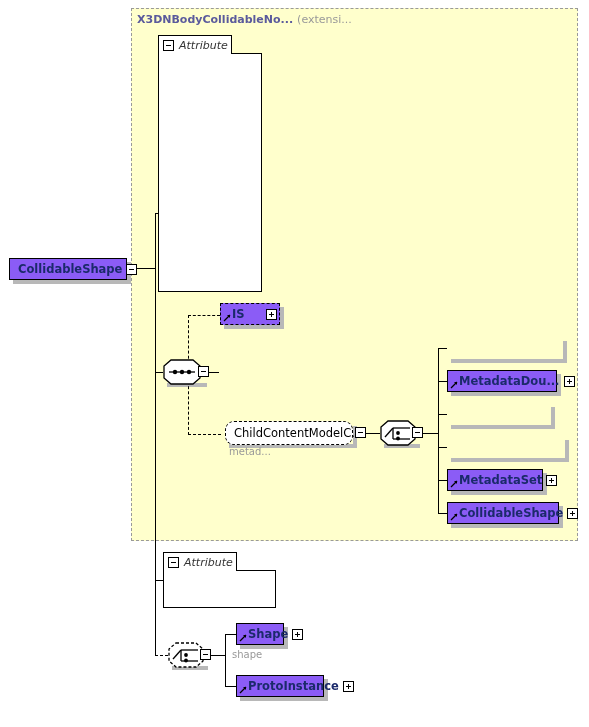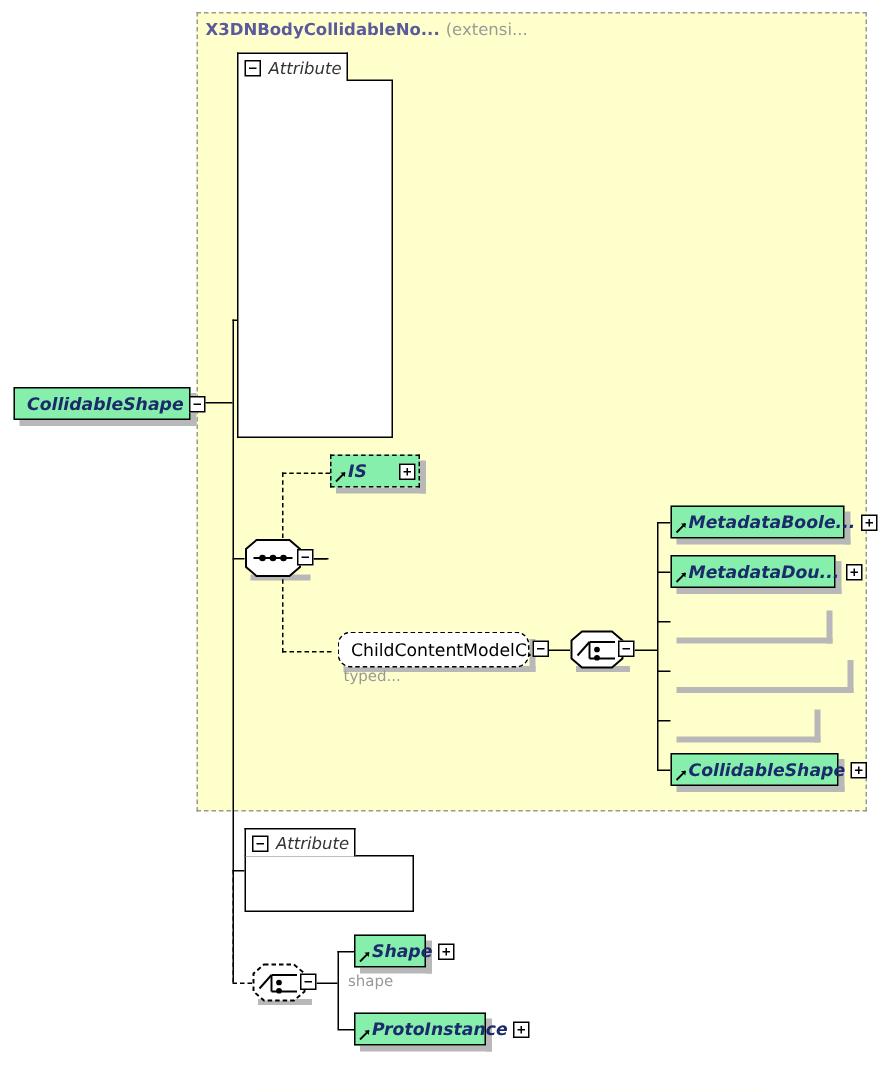--- a/index.html
+++ b/index.html
@@ -63,23 +63,23 @@
   }
   .attr-item .lbl{
     font-size:11px;font-weight:bold;color:#1b2a6b;white-space:nowrap;
   }
   .shadow{
     position:absolute;background:#b8b8b8;z-index:0;
   }
 
   
   .node{
-    position:absolute;height:22px;background:#86efac;box-sizing:border-box;
+    position:absolute;height:22px;background:#8b5cf6;box-sizing:border-box;
     border:1px solid #000000;display:flex;align-items:center;
-    padding-left:11px;padding-right:2px;z-index:2;font-style:italic;
+    padding-left:11px;padding-right:2px;z-index:2;
   }
   .node.dashed{border:1px dashed #000000;text-align:center;}
   .node .lbl{
     font-size:11.5px;font-weight:bold;color:#1b2a6b;white-space:nowrap;
     margin-right:4px;
   }
   .node .toggle{margin-left:auto;}
   
   .refarrow{
     position:absolute;left:2px;bottom:2px;width:8px;height:8px;
@@ -228,21 +228,21 @@
     <span class="lbl">IS</span>
     <span class="toggle plus"></span>
   </div>
 
   <div class="shadow" style="left:229px;top:444px;width:128px;height:4px;"></div>
   <div class="shadow" style="left:353px;top:426px;width:4px;height:22px;"></div>
   <div class="groupref" style="left:225px;top:421px;width:128px;">
     <span class="lbl">ChildContentModelC...</span>
   </div>
   <div class="toggle" style="position:absolute;left:355px;top:427px;z-index:3;"></div>
-  <div class="note" style="left:229px;top:446px;">typed...</div>
+  <div class="note" style="left:229px;top:446px;">metad...</div>
 
   <div class="ln h" style="left:366px;top:433px;width:14px;"></div>
 
   <div class="shadow" style="left:384px;top:444px;width:36px;height:4px;"></div>
   <div class="comp" style="left:380px;top:419px;">
     <svg width="42" height="28" viewBox="0 0 42 28">
       <polygon points="8,2 28,2 35,8 35,20 28,26 8,26 1,20 1,8" fill="#ffffff" stroke="#000000" stroke-width="1.3"></polygon>
       <line x1="5" y1="18" x2="13" y2="9" stroke="#000000" stroke-width="1.3"></line>
       <line x1="13" y1="9" x2="30" y2="9" stroke="#000000" stroke-width="1.3"></line>
       <line x1="13" y1="9" x2="13" y2="20" stroke="#000000" stroke-width="1.3"></line>
@@ -258,48 +258,48 @@
 
   <div class="ln h" style="left:438px;top:348px;width:9px;"></div>
   <div class="ln h" style="left:438px;top:381px;width:9px;"></div>
   <div class="ln h" style="left:438px;top:414px;width:9px;"></div>
   <div class="ln h" style="left:438px;top:447px;width:9px;"></div>
   <div class="ln h" style="left:438px;top:480px;width:9px;"></div>
   <div class="ln h" style="left:438px;top:513px;width:9px;"></div>
 
   <div class="shadow" style="left:451px;top:359px;width:116px;height:4px;"></div>
   <div class="shadow" style="left:563px;top:341px;width:4px;height:22px;"></div>
-  <div class="node" style="left:447px;top:337px;width:116px;">
-    <svg class="refarrow" viewBox="0 0 8 8">
-      <line x1="1" y1="7" x2="7" y2="1" stroke="#000000" stroke-width="1.2"></line>
-      <polygon points="7,1 4,1 7,4" fill="#000000"></polygon>
-    </svg>
-    <span class="lbl">MetadataBoole...</span>
-    <span class="toggle plus"></span>
-  </div>
 
   <div class="shadow" style="left:451px;top:392px;width:110px;height:4px;"></div>
   <div class="shadow" style="left:557px;top:374px;width:4px;height:22px;"></div>
   <div class="node" style="left:447px;top:370px;width:110px;">
     <svg class="refarrow" viewBox="0 0 8 8">
       <line x1="1" y1="7" x2="7" y2="1" stroke="#000000" stroke-width="1.2"></line>
       <polygon points="7,1 4,1 7,4" fill="#000000"></polygon>
     </svg>
     <span class="lbl">MetadataDou...</span>
     <span class="toggle plus"></span>
   </div>
 
   <div class="shadow" style="left:451px;top:425px;width:104px;height:4px;"></div>
   <div class="shadow" style="left:551px;top:407px;width:4px;height:22px;"></div>
 
   <div class="shadow" style="left:451px;top:458px;width:118px;height:4px;"></div>
   <div class="shadow" style="left:565px;top:440px;width:4px;height:22px;"></div>
 
   <div class="shadow" style="left:451px;top:491px;width:96px;height:4px;"></div>
   <div class="shadow" style="left:543px;top:473px;width:4px;height:22px;"></div>
+  <div class="node" style="left:447px;top:469px;width:96px;">
+    <svg class="refarrow" viewBox="0 0 8 8">
+      <line x1="1" y1="7" x2="7" y2="1" stroke="#000000" stroke-width="1.2"></line>
+      <polygon points="7,1 4,1 7,4" fill="#000000"></polygon>
+    </svg>
+    <span class="lbl">MetadataSet</span>
+    <span class="toggle plus"></span>
+  </div>
 
   <div class="shadow" style="left:451px;top:524px;width:112px;height:4px;"></div>
   <div class="shadow" style="left:559px;top:506px;width:4px;height:22px;"></div>
   <div class="node" style="left:447px;top:502px;width:112px;">
     <svg class="refarrow" viewBox="0 0 8 8">
       <line x1="1" y1="7" x2="7" y2="1" stroke="#000000" stroke-width="1.2"></line>
       <polygon points="7,1 4,1 7,4" fill="#000000"></polygon>
     </svg>
     <span class="lbl">CollidableShape</span>
     <span class="toggle plus"></span>

